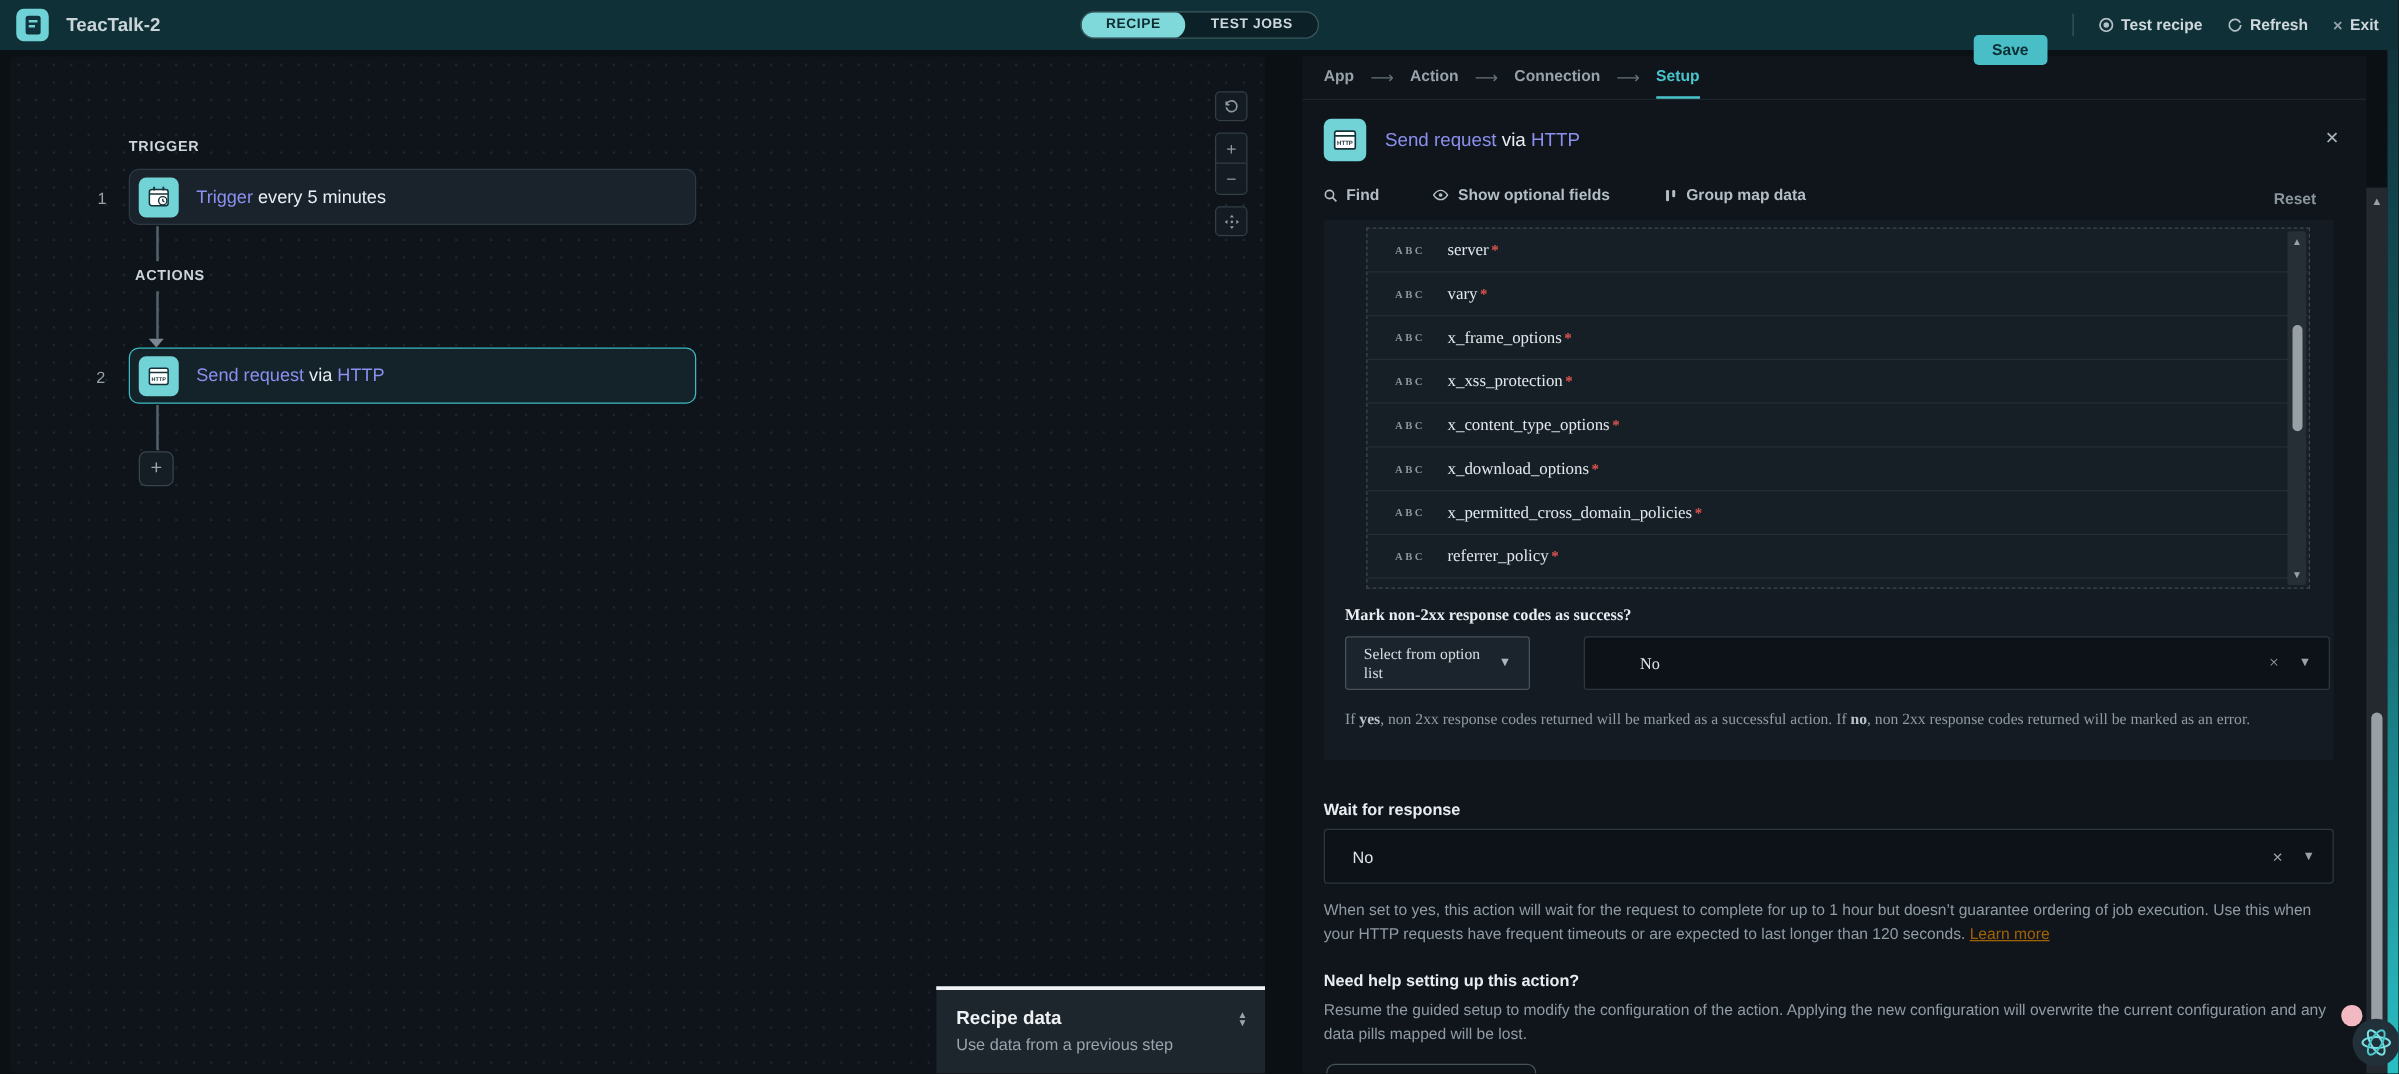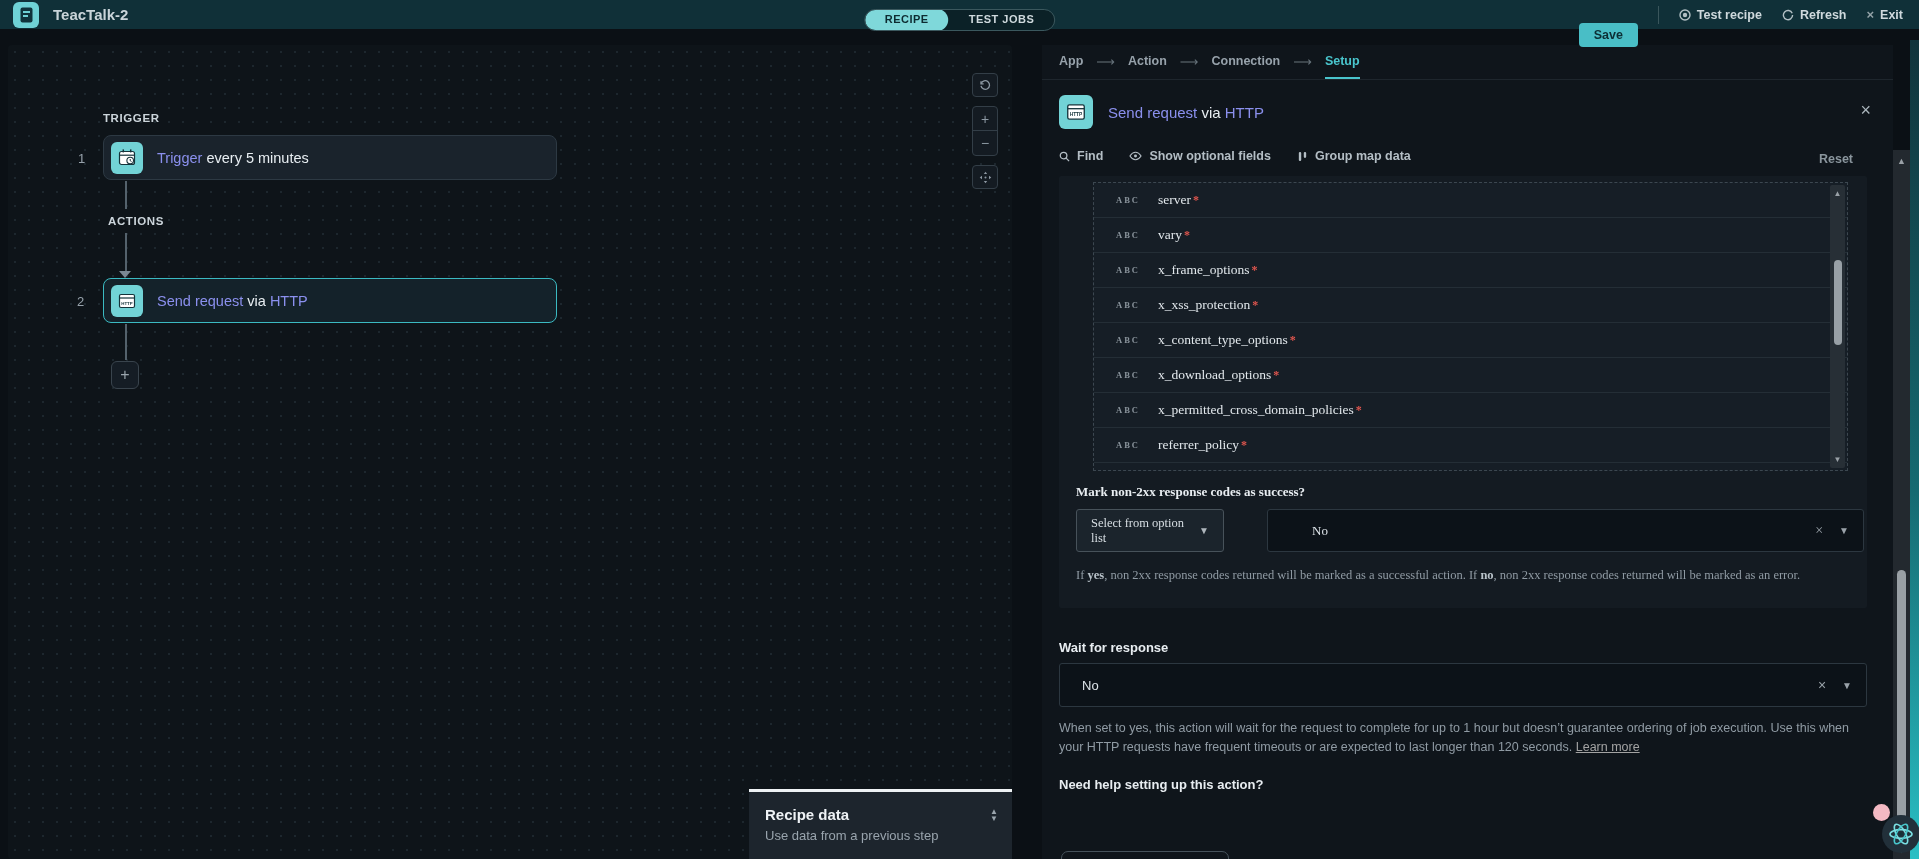--- a/index.html
+++ b/index.html
@@ -2,21 +2,21 @@
 <html><head>
 <meta charset="utf-8">
 <style>
   * { margin:0; padding:0; box-sizing:border-box; }
   body { background:#0b1015; }
   .root {
     position:relative; width:1919px; height:859px; overflow:hidden;
     background:#0b1015; font-family:"Liberation Sans", sans-serif; color:#dfe6eb;
   }
   
-  .topbar { position:absolute; left:0; top:0; width:1919px; height:29px;
+  .topbar { position:absolute; left:0; top:0; width:1919px; height:40px;
     background:#103038; display:flex; align-items:center; z-index:30; }
   .logo { width:26px; height:26px; margin-left:13px; background:#6fd2d6; border-radius:6px;
     display:flex; align-items:center; justify-content:center; }
   .app-title { margin-left:14px; font-size:15px; font-weight:bold; color:#c9d4d9; }
   .toggle { position:absolute; left:50%; top:9px; transform:translateX(-50%);
     display:flex; align-items:center; background:#0b2127; border:1px solid #3b585e;
     border-radius:12px; height:22px; overflow:hidden;justify-content:space-between; }
   .toggle .seg { padding:0 20px; height:22px; line-height:21px; font-size:11px; font-weight:bold;
     letter-spacing:.5px; color:#cfd9dd; cursor:pointer; }
   .toggle .seg.active { background:#7fd8da; color:#0d2b31; border-radius:11px; }
@@ -73,21 +73,21 @@
     background:#0f151b; overflow:hidden; }
   .crumbs { position:absolute; left:0; top:0; width:851px; height:35px;
     border-bottom:1px solid #1e262d; display:flex; align-items:stretch; padding-left:17px; }
   .crumb { font-size:12.5px; font-weight:bold; color:#97a2ab; line-height:33px; cursor:pointer; }
   .crumb-arrow { color:#66727a; font-size:13px; line-height:33px; margin:0 13px; }
   .crumb.active { color:#49c4cc; border-bottom:2px solid #49c4cc; }
   .panel-header { position:absolute; left:17px; top:50px; display:flex; align-items:center; }
   .panel-header .step-icon { width:34px; height:34px; }
   .panel-title { margin-left:15px; font-size:15px; color:#e8eef2; }
   .close-x { position:absolute; right:22px; top:55px; font-size:18px; color:#aab5bc; cursor:pointer; }
-  .ptoolbar { position:absolute; left:17px; top:104px; display:flex; align-items:center; gap:26px; }
+  .ptoolbar { position:absolute; left:17px; top:104px; display:flex; align-items:center; gap:43px; }
   .pt-item { display:flex; align-items:center; gap:7px; font-size:12.5px; font-weight:bold;
     color:#b4bec5; cursor:pointer; }
   .reset-link { position:absolute; right:40px; top:107px; font-size:12.5px; font-weight:bold;
     color:#8a959d; cursor:pointer; }
   .fields-card { position:absolute; left:17px; top:131px; width:808px; height:432px;
     background:#141b22; border-radius:2px;font-family:Liberation Serif, serif; }
   .schema-list { position:absolute; left:34px; top:6px; width:755px; height:289px;
     border:1px dashed #3c4750; background:#161e26; }
   .srow { height:35px; display:flex; align-items:center; padding-left:22px;
     border-bottom:1px solid #242e36; cursor:pointer; }
@@ -111,21 +111,21 @@
   .value-box { position:absolute; background:#0c1218; border:1px solid #2c3740; border-radius:3px;
     display:flex; align-items:center; font-size:13px; color:#dde3e8; cursor:text; }
   .vb-x { margin-left:auto; color:#9aa2a9; font-size:14px; cursor:pointer; }
   .vb-chev { color:#9aa2a9; font-size:10px; margin-left:16px; margin-right:14px; cursor:pointer; }
   .help { font-size:12.5px; color:#909ba4; line-height:19px; }
   .non2xx-help { position:absolute; left:17px; top:390px; width:772px; }
   .help b { color:#b9c3ca; }
   .wait-label { position:absolute; left:17px; top:595px; }
   .wait-box { position:absolute; left:17px; top:618px; width:808px; height:44px; }
   .wait-help { position:absolute; left:17px; top:674px; width:814px; }
-  .link { color:#a3a3a3; text-decoration:underline; cursor:pointer;margin-top:30px; }
+  .link { color:#a16207; text-decoration:underline; cursor:pointer;margin-top:30px; }
   .needhelp-title { position:absolute; left:17px; top:732px; }
   .needhelp-body { position:absolute; left:17px; top:754px; width:814px; }
   .guided-btn { position:absolute; left:19px; top:806px; width:168px; height:34px;
     background:transparent; border:1px solid #46525b; border-radius:7px; cursor:pointer; }
   
   .vscroll { position:absolute; left:1893px; top:150px; width:17px; height:709px; background:#23292f; }
   .vs-arrow { position:absolute; left:0; width:17px; text-align:center; font-size:9px; color:#9aa1a7; }
   .vs-thumb { position:absolute; left:4px; top:420px; width:9px; height:258px;
     background:#99a0a5; border-radius:5px; cursor:pointer; }
   .teal-strip { position:absolute; left:1910px; top:40px; width:9px; height:819px;
@@ -378,20 +378,21 @@
     <div class="value-box wait-box" style="padding-left:22px;">
       <span>No</span>
       <span class="vb-x">×</span>
       <span class="vb-chev">▼</span>
     </div>
     <div class="help wait-help">
       <span>When set to yes, this action will wait for the request to complete for up to 1 hour but doesn’t guarantee ordering of job execution. Use this when your HTTP requests have frequent timeouts or are expected to last longer than 120 seconds. </span><span class="link">Learn more</span>
     </div>
 
     <div class="field-label needhelp-title">Need help setting up this action?</div>
+    <div class="help needhelp-body">Resume the guided setup to modify the configuration of the action. Applying the new configuration will overwrite the current configuration and any data pills mapped will be lost.</div>
     <button class="guided-btn"></button>
   </div>
 
   <div class="vscroll">
     <div class="vs-arrow" style="top:6px;">▲</div>
     <div class="vs-thumb"></div>
     <div class="vs-arrow" style="bottom:4px;">▼</div>
   </div>
   <div class="teal-strip"></div>
 

